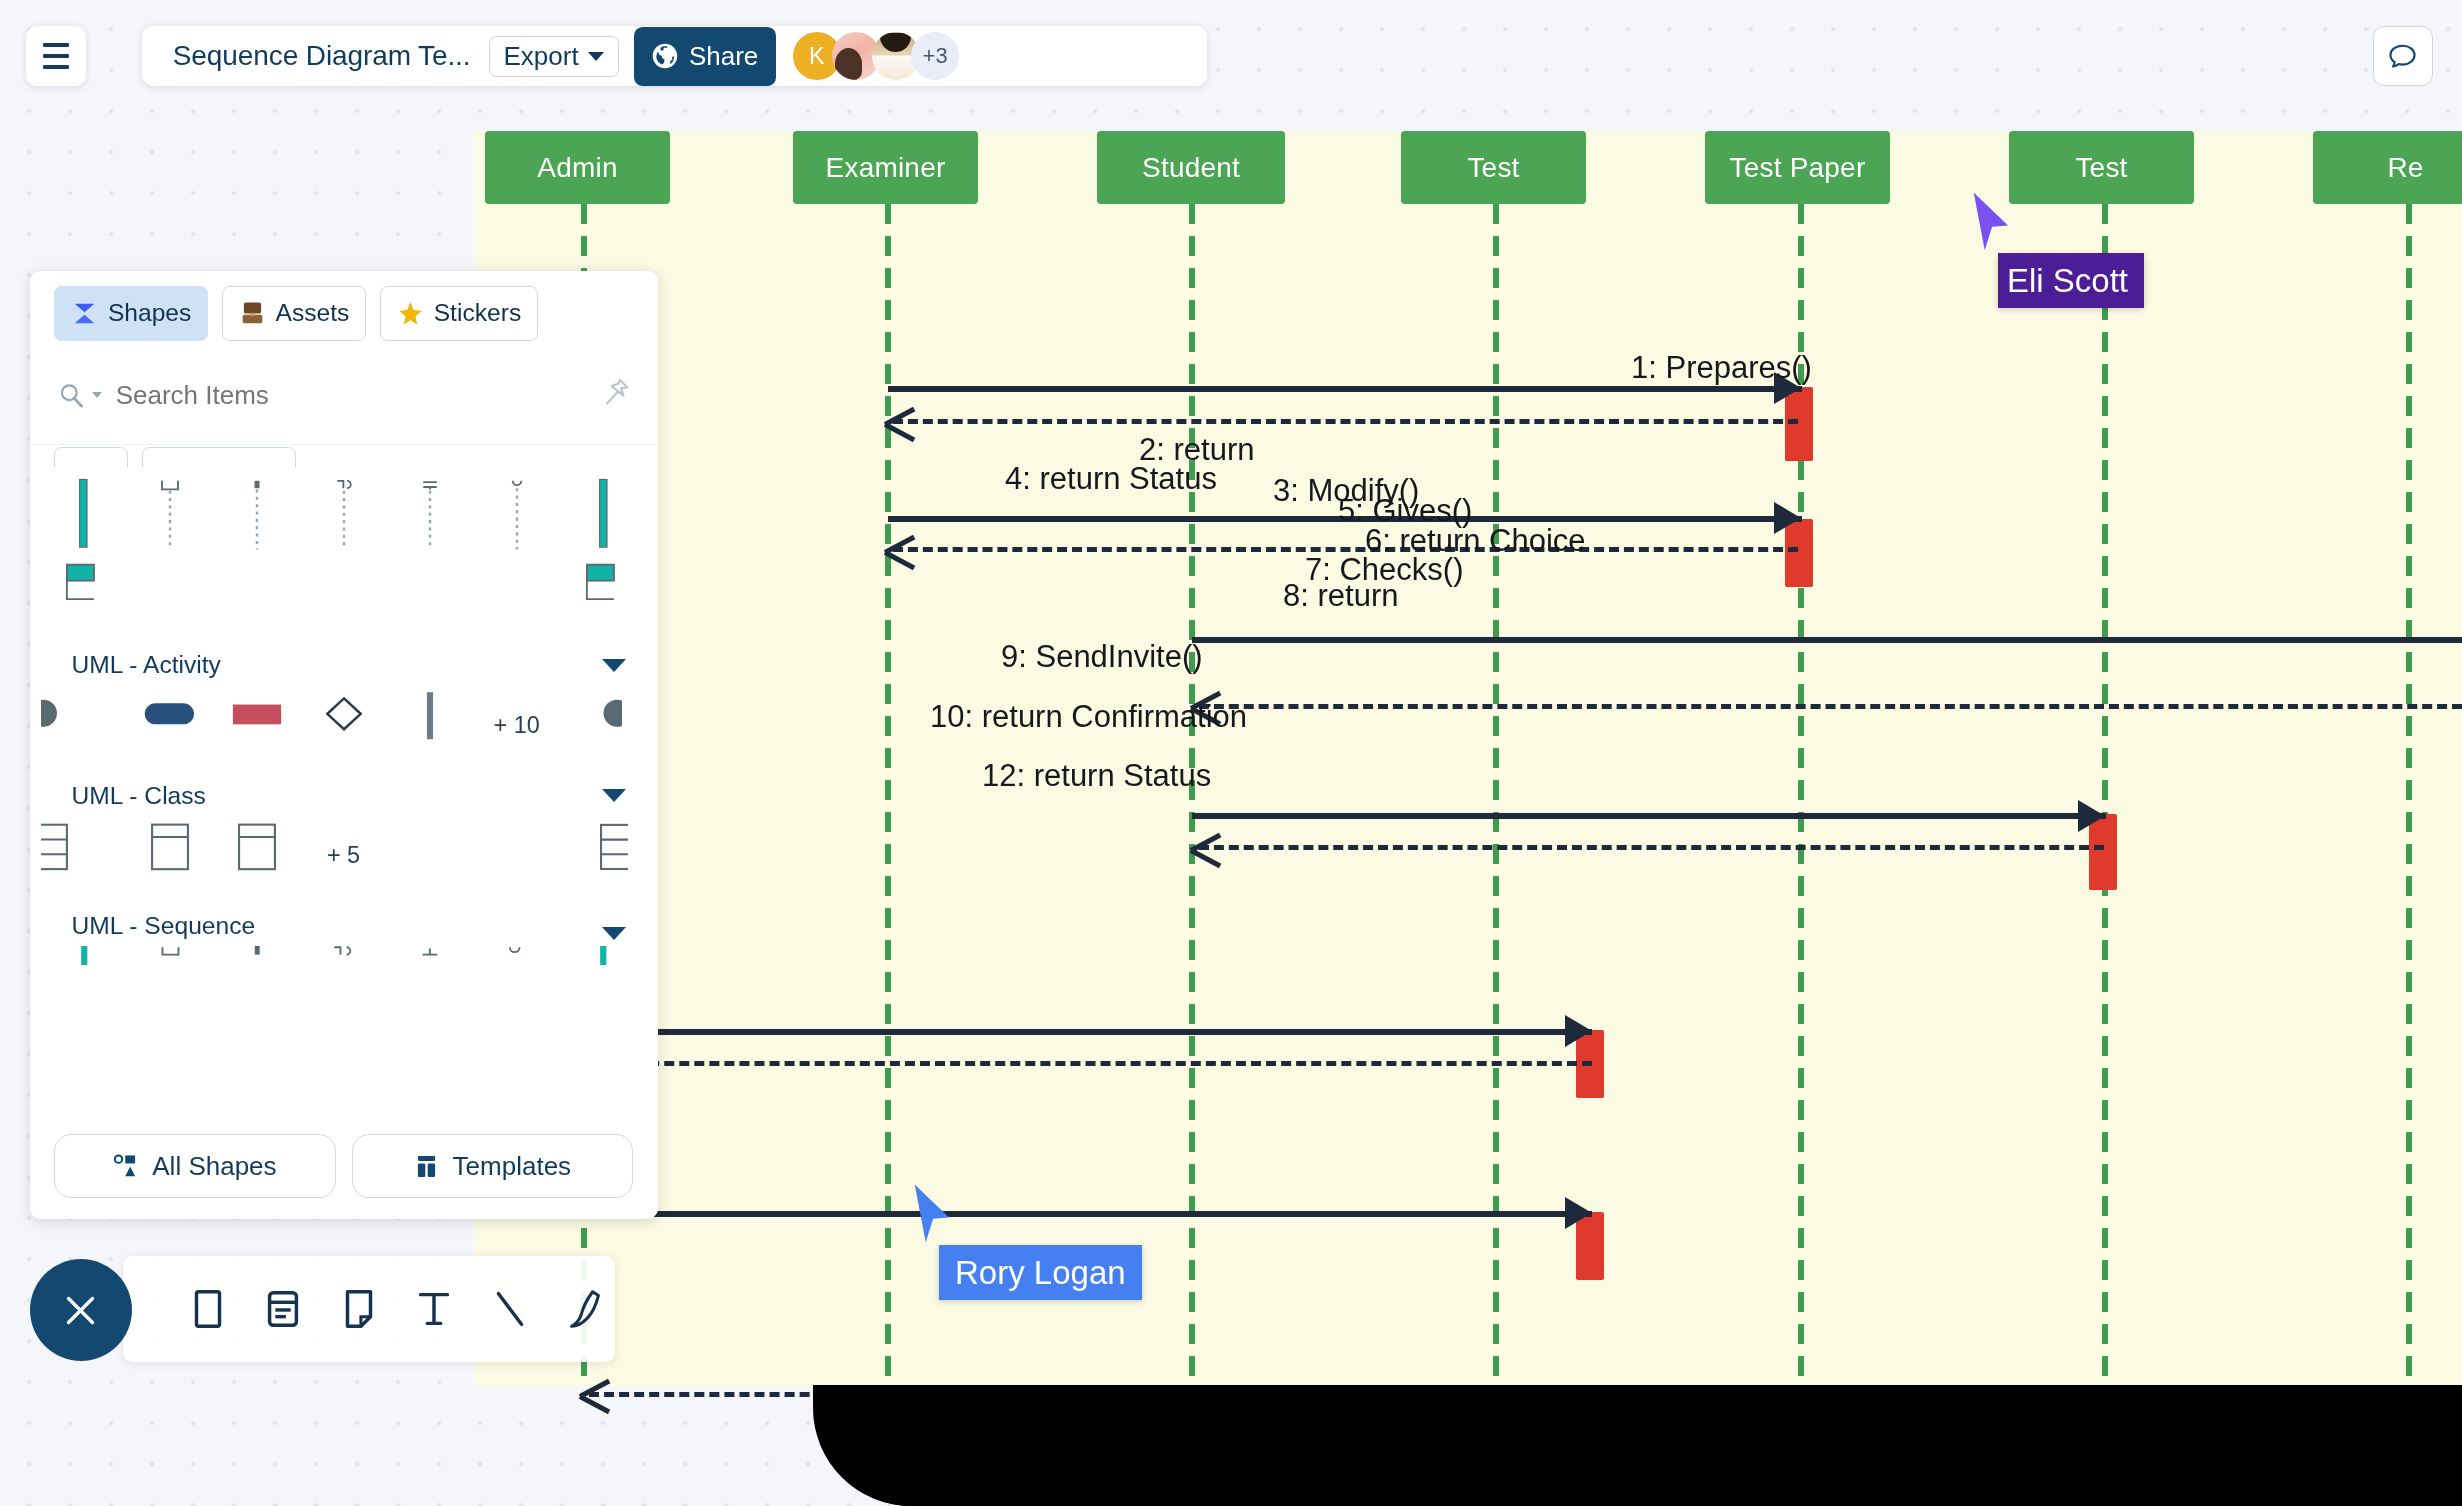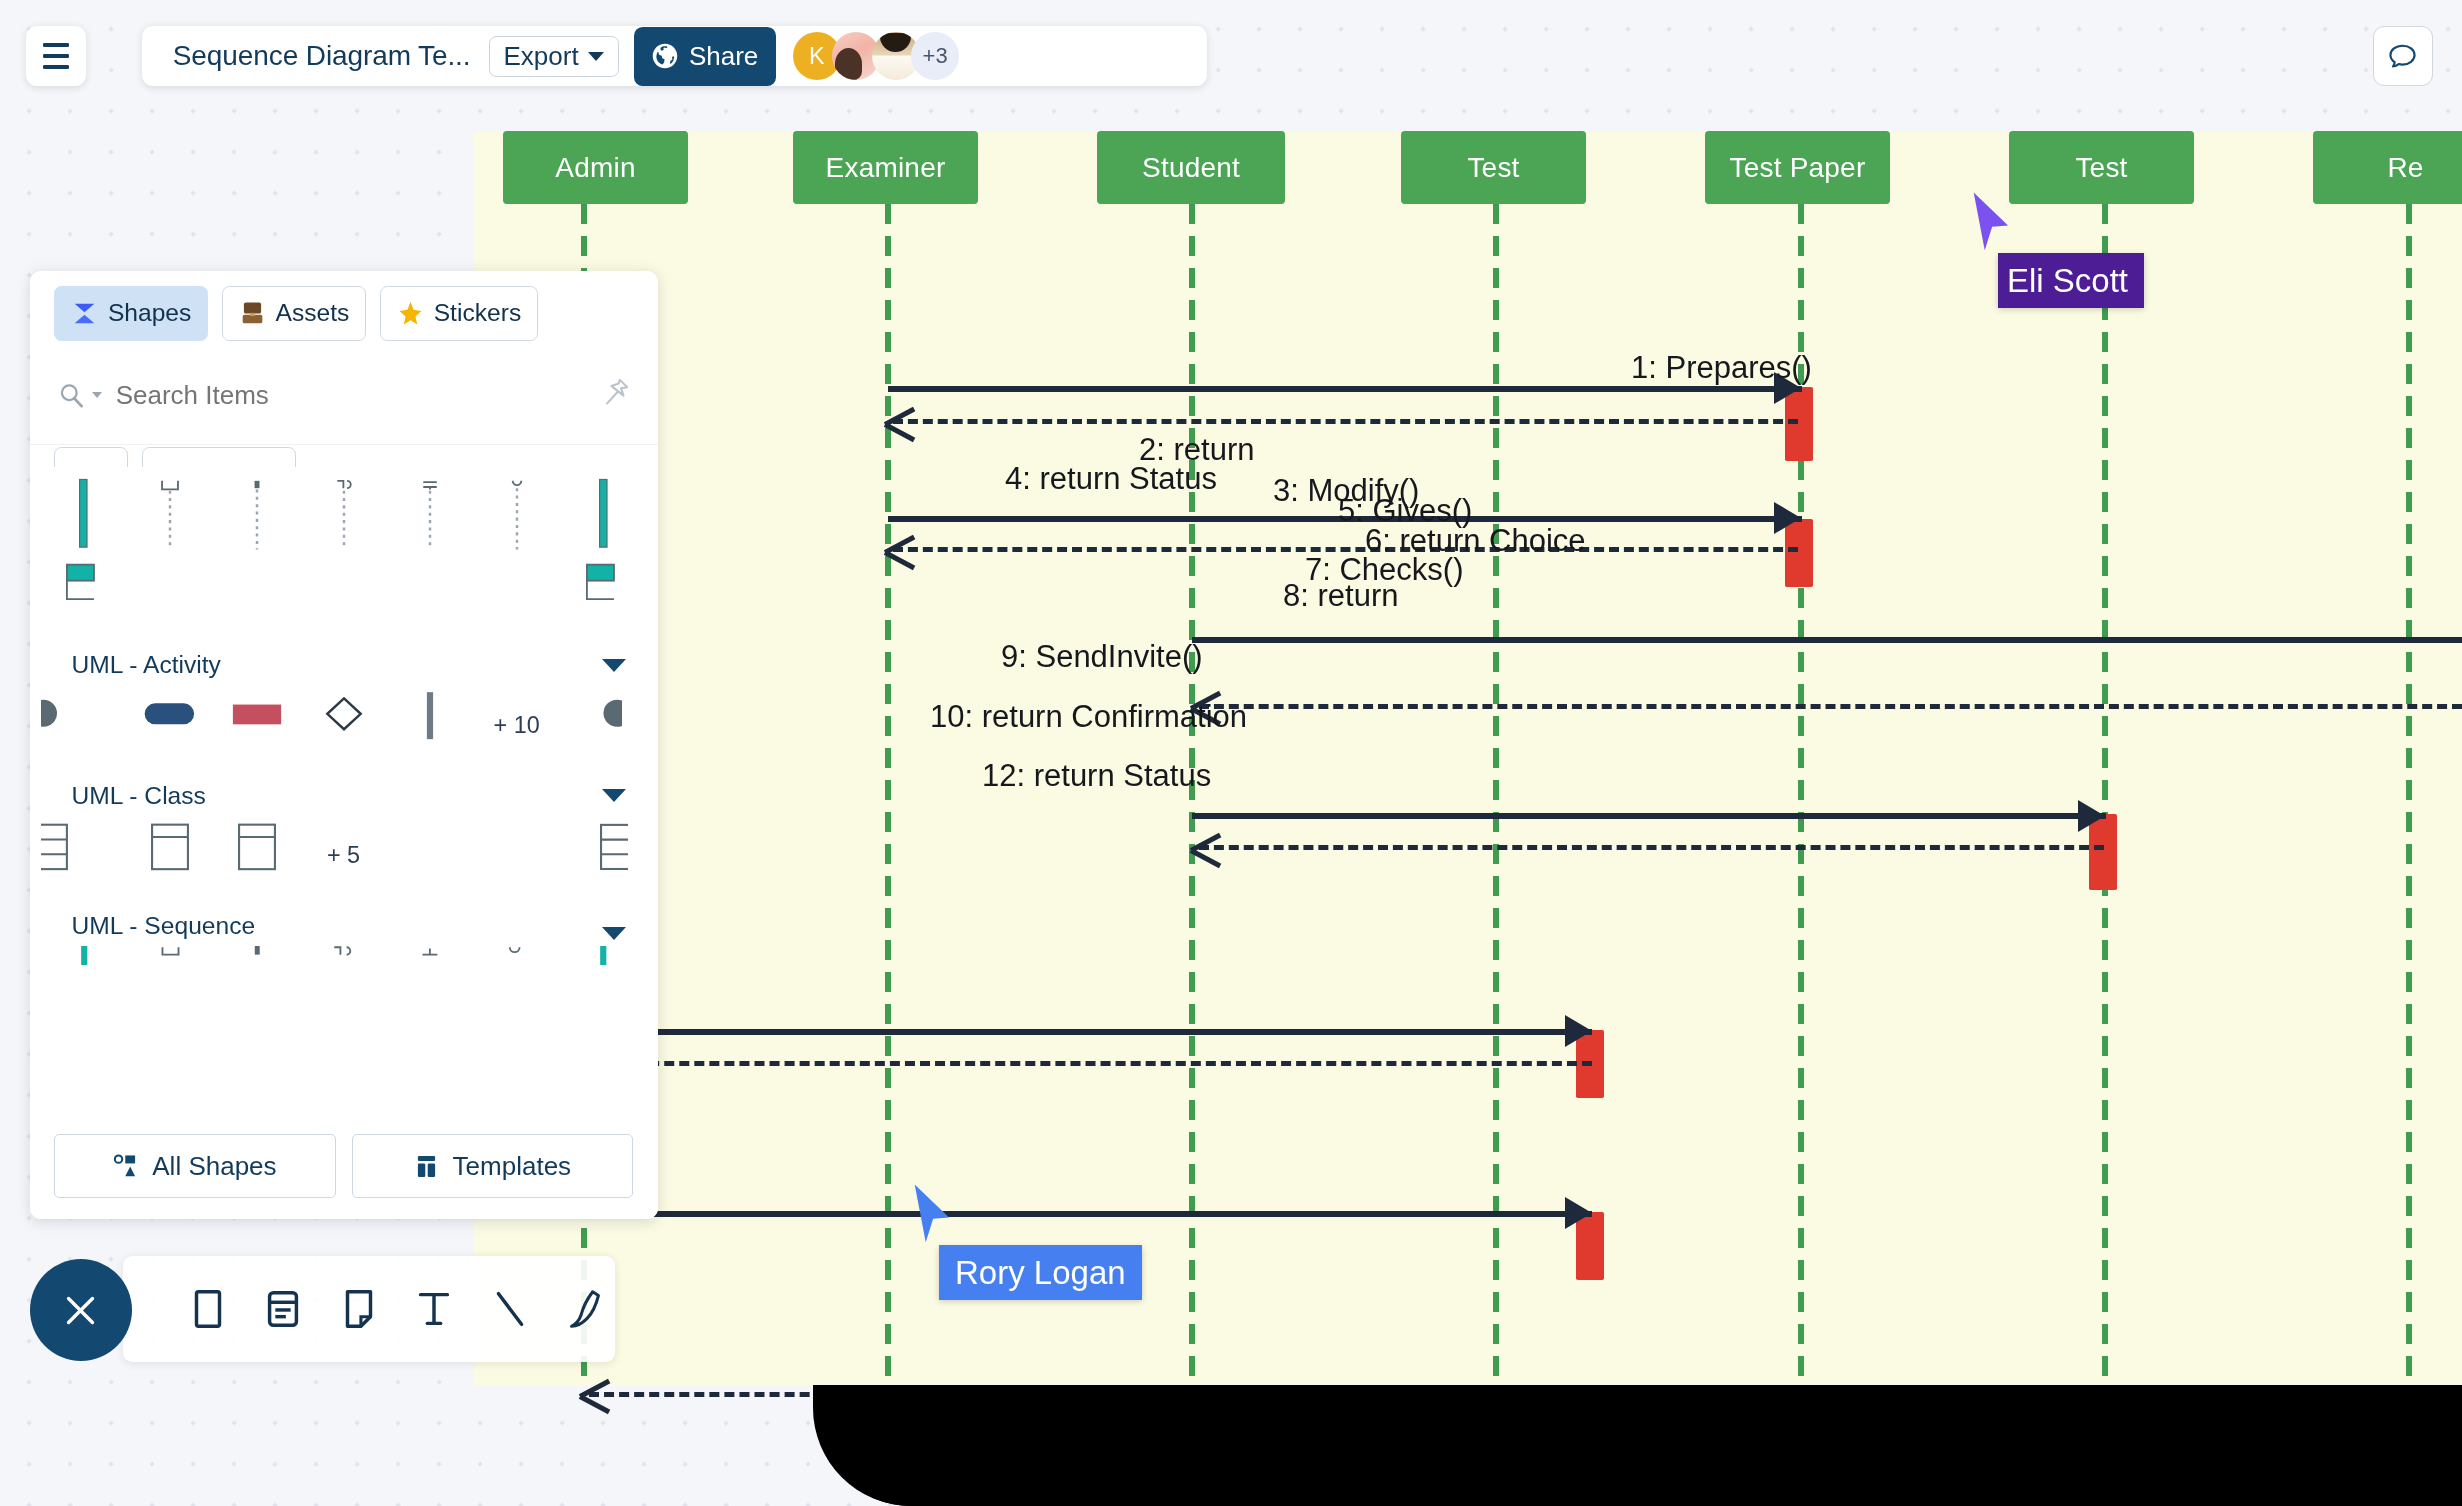--- a/index.html
+++ b/index.html
@@ -112,21 +112,21 @@
   .sec-head{
     display:flex; align-items:center; justify-content:space-between;
     padding:9.8px 32px 6.2px 42px; font-size:24.6px; color:#123a5b;
   }
   .sec-caret{ width:0;height:0;border-left:12.3px solid transparent;border-right:12.3px solid transparent;border-top:13.5px solid #134870; }
   .plus-n{ font-size:23.4px; color:#2d3f52; display:flex; align-items:center; justify-content:center; height:80px; }
   #panel-footer{
     display:flex; gap:16px; padding:13.5px 24.6px 21px 24.6px; background:#fff;
   }
   .foot-btn{
-    flex:1; height:64px; border:0.9px solid #cfd8e1; border-radius:5px; background:#fff;
+    flex:1; height:64px; border:0.9px solid #cfd8e1; border-radius:17px; background:#fff;
     display:flex; align-items:center; justify-content:center; gap:12.3px; font-size:26px; color:#113a5b;
     cursor:pointer;
   }
   .foot-btn svg{ width:27px; height:27px; }
   
   #close-fab{
     position:absolute; left:29.5px; top:1259px; width:102px; height:102px; border-radius:50%;
     background:#134870; display:flex; align-items:center; justify-content:center; cursor:pointer;
     z-index:9;
   }
@@ -198,21 +198,21 @@
 <div id="canvas">
 
   <div class="lifeline" style="left:107px;  top:73px; height:1182px;"></div>
   <div class="lifeline" style="left:411px;  top:73px; height:1182px;"></div>
   <div class="lifeline" style="left:715px; top:73px; height:1182px;"></div>
   <div class="lifeline" style="left:1019px; top:73px; height:1182px;"></div>
   <div class="lifeline" style="left:1324px; top:73px; height:1182px;"></div>
   <div class="lifeline" style="left:1628px; top:73px; height:1182px;"></div>
   <div class="lifeline" style="left:1932px; top:73px; height:1182px;"></div>
 
-  <div class="lifeline-head" style="left:29px; top:0; width:185px;">
+  <div class="lifeline-head" style="left:11px; top:0; width:185px;">
     <span>Admin</span>
   </div>
   <div class="lifeline-head" style="left:319px; top:0; width:185px;">
     <span>Examiner</span>
   </div>
   <div class="lifeline-head" style="left:623px; top:0; width:188px;">
     <span>Student</span>
   </div>
   <div class="lifeline-head" style="left:927px; top:0; width:185px;">
     <span>Test</span>

